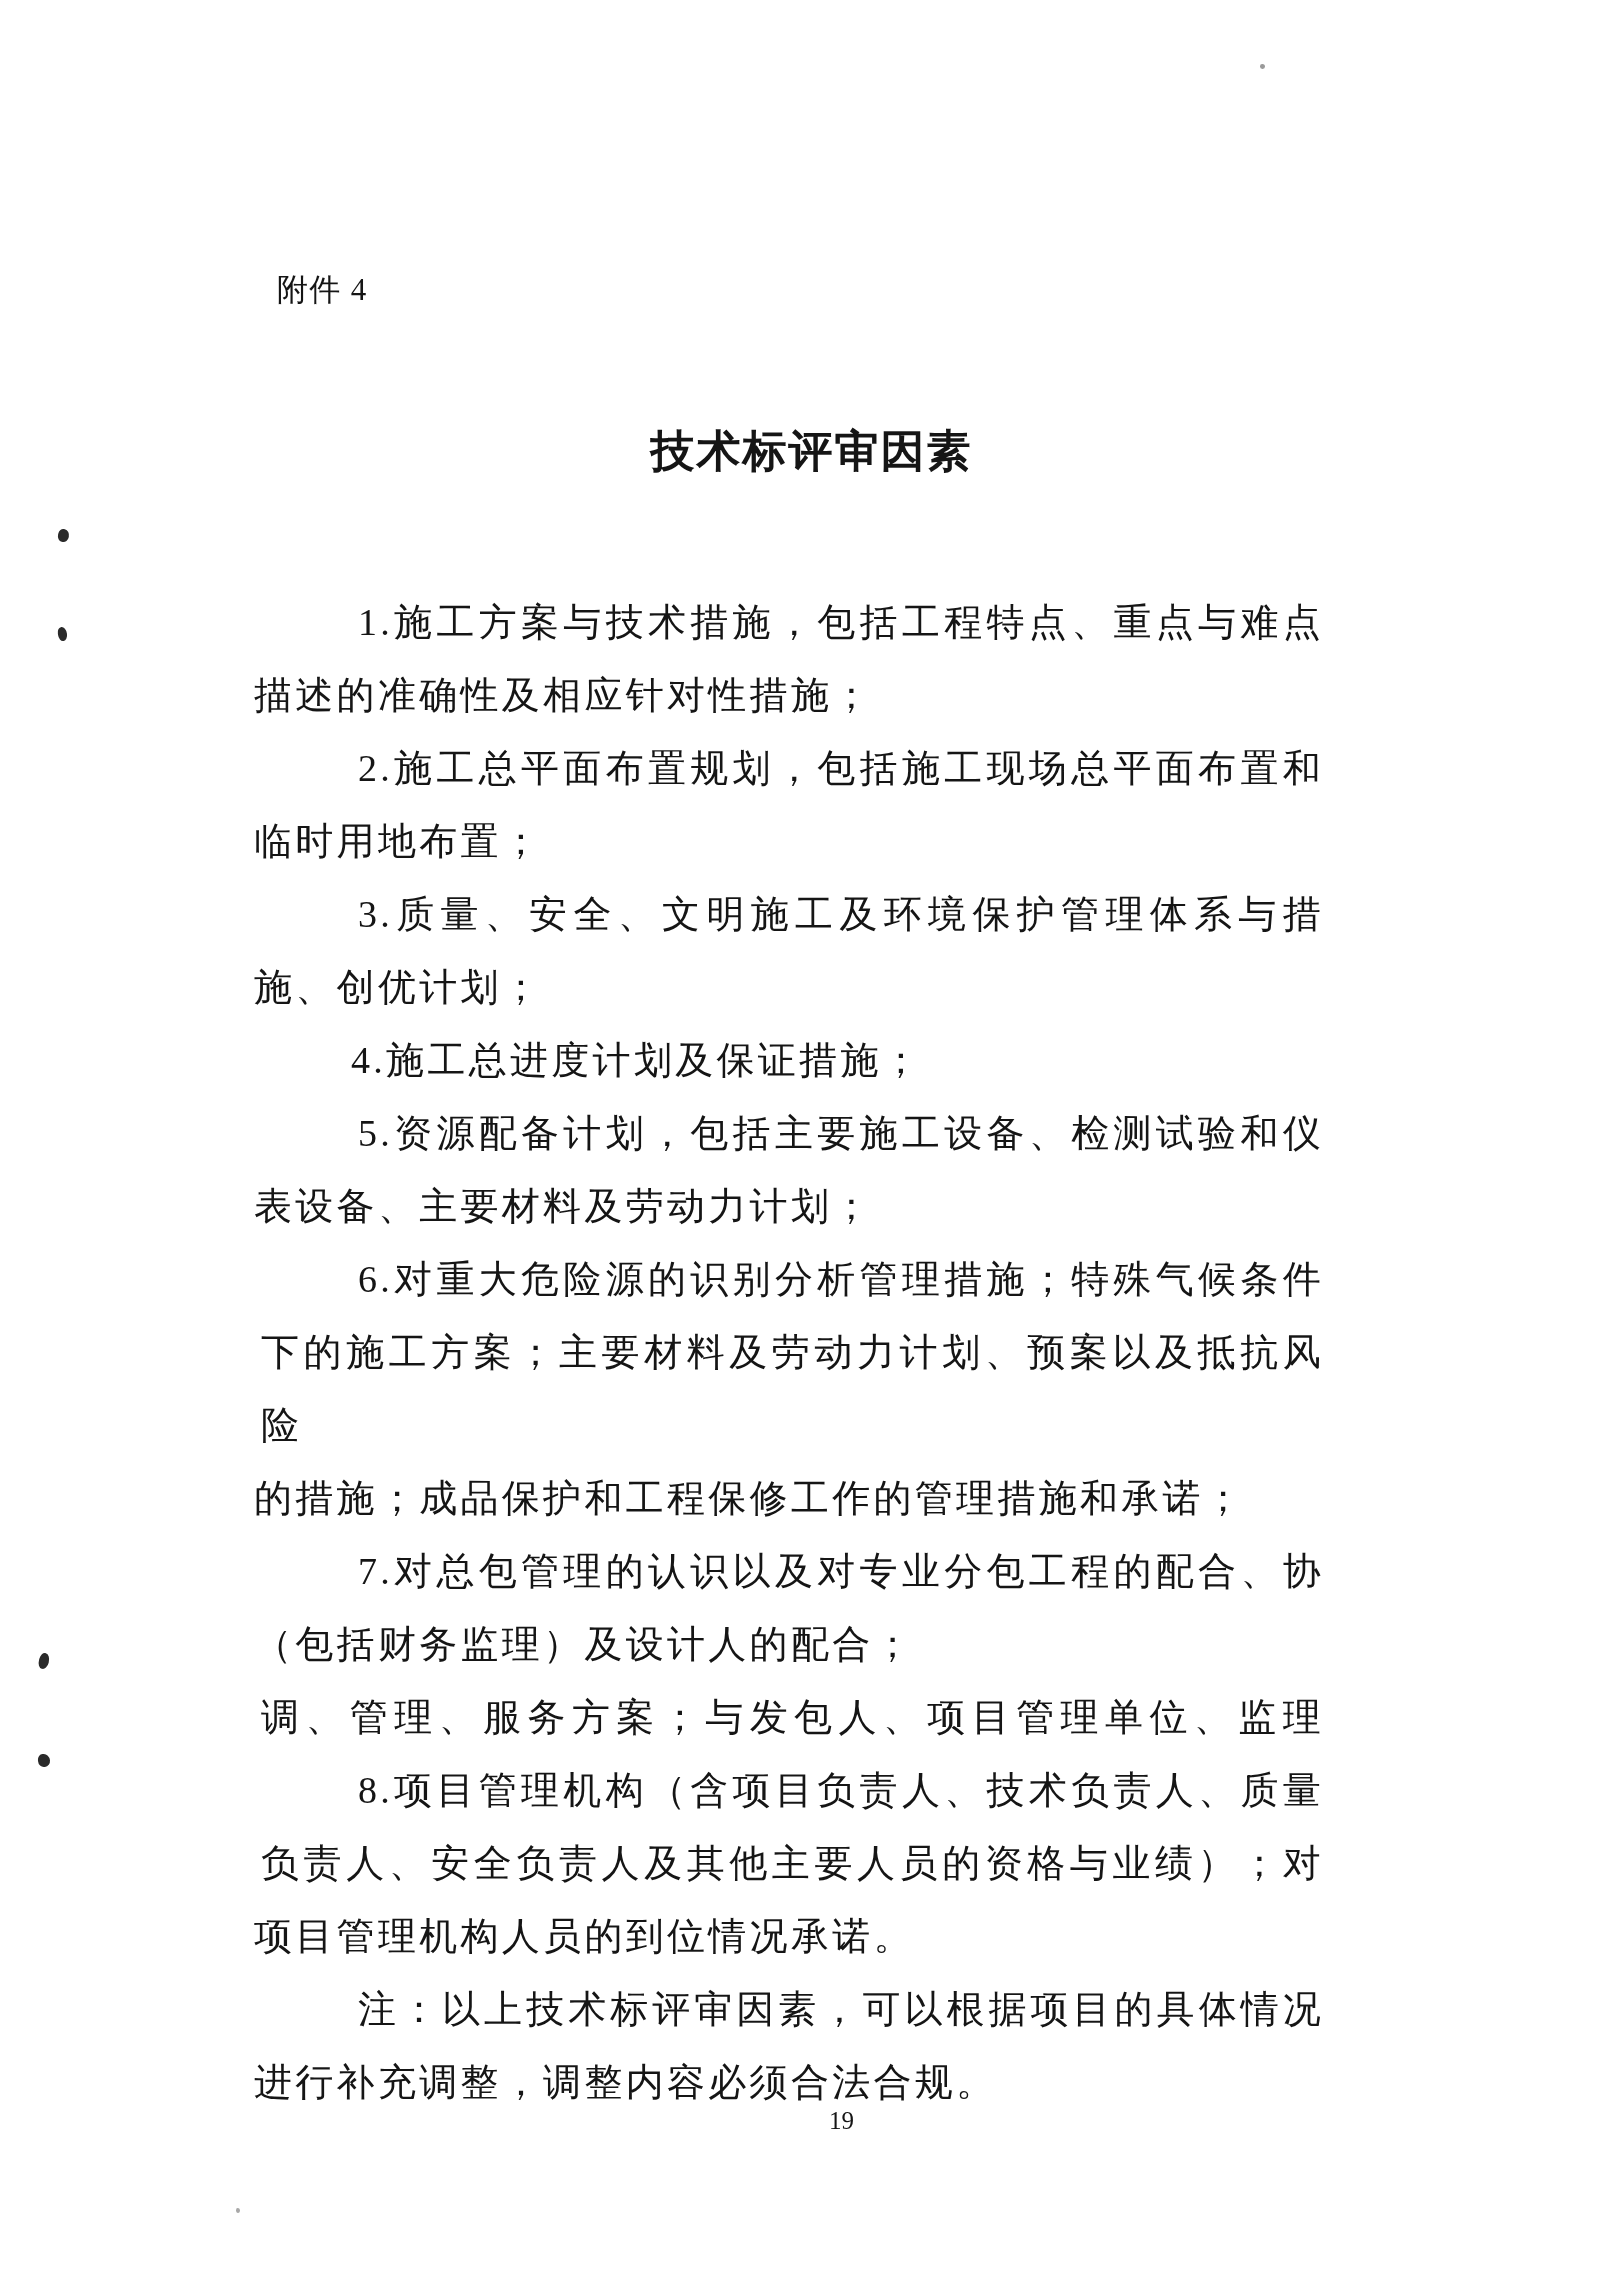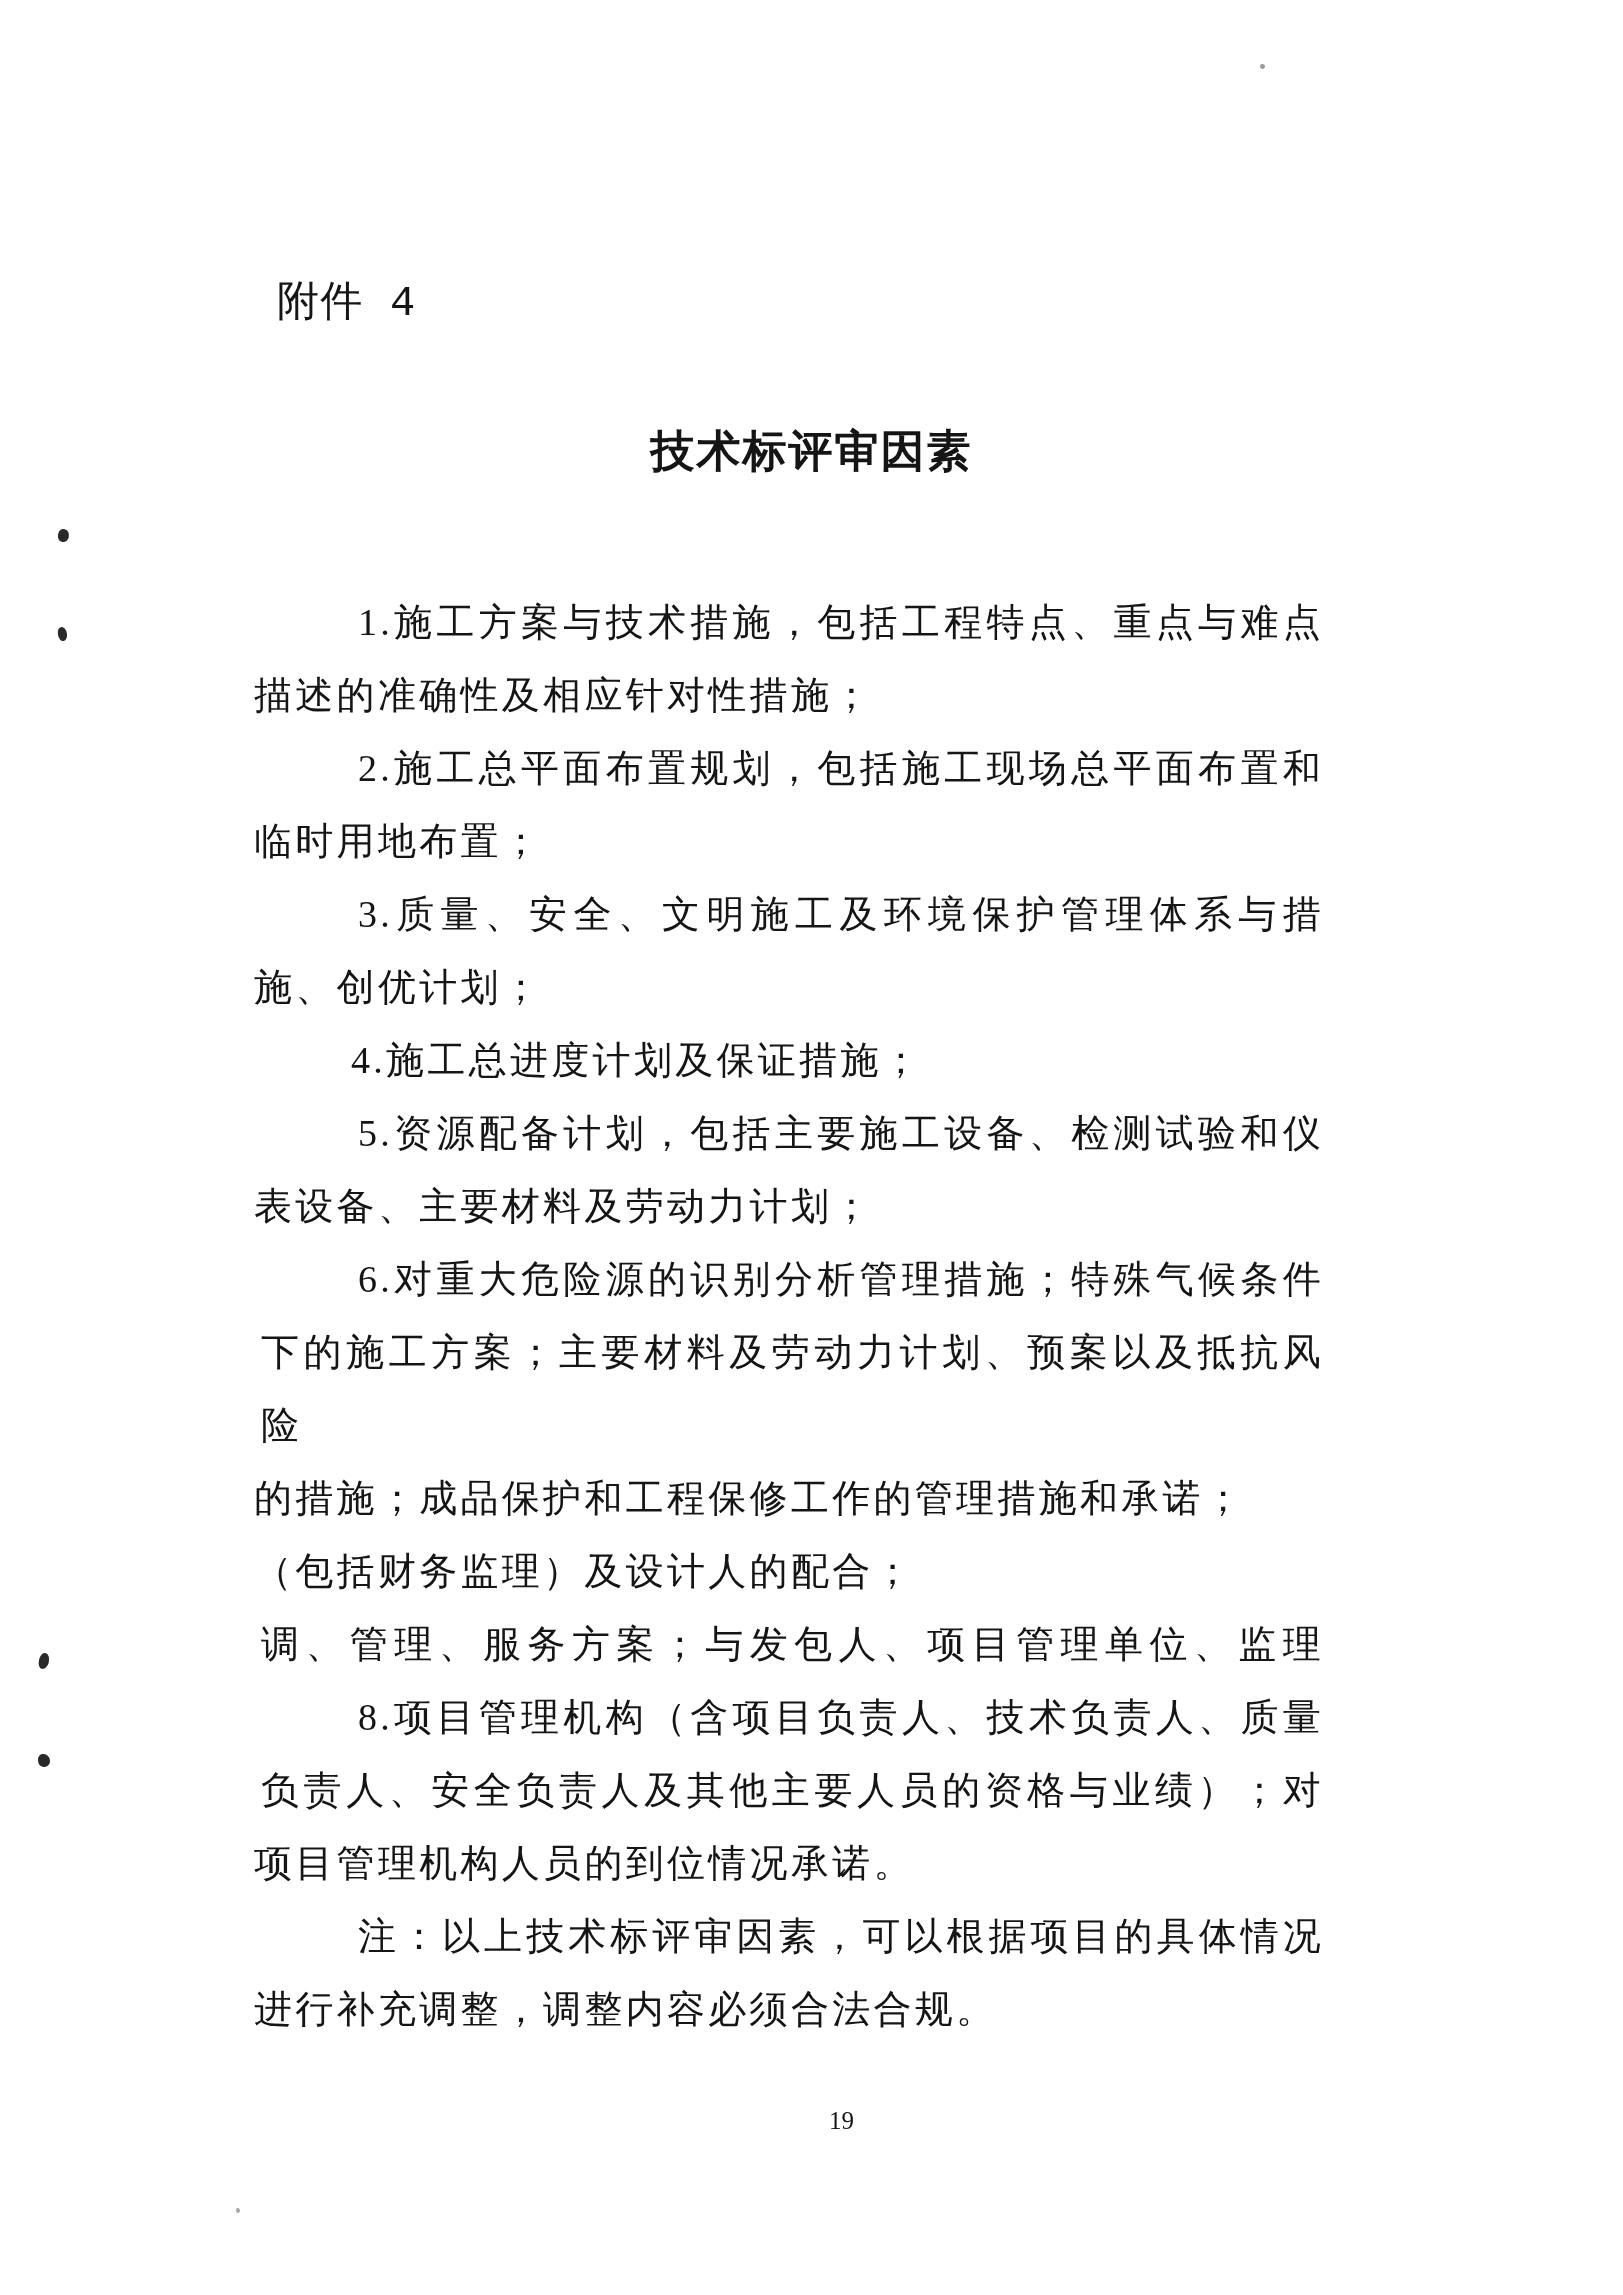--- a/index.html
+++ b/index.html
@@ -12,26 +12,25 @@
     width: 1623px;
     height: 2295px;
     background: var(--paper, #ffffff);
     font-family: "Liberation Serif", "DejaVu Serif", serif;
     color: var(--ink, #151515);
     overflow: hidden;
   }
   .attach {
     position: absolute;
     left: 277px;
-    top: 280px;
-    font-size: 42px;
+    top: 266px;
+    font-size: 31px;
     line-height: 48px;
     letter-spacing: 1.3px;
     white-space: nowrap;
-    font-family: Liberation Mono, monospace;
   }
   .title {
     position: absolute;
     left: 0;
     top: 424px;
     width: 100%;
     margin: 0;
     text-align: center;
     font-size: 44px;
     line-height: 55px;
@@ -98,20 +97,21 @@
     <div class="line ind fill">2.施工总平面布置规划，包括施工现场总平面布置和</div>
     <div class="line">临时用地布置；</div>
     <div class="line ind fill">3.质量、安全、文明施工及环境保护管理体系与措</div>
     <div class="line">施、创优计划；</div>
     <div class="line ind">4.施工总进度计划及保证措施；</div>
     <div class="line ind fill">5.资源配备计划，包括主要施工设备、检测试验和仪</div>
     <div class="line">表设备、主要材料及劳动力计划；</div>
     <div class="line ind fill">6.对重大危险源的识别分析管理措施；特殊气候条件</div>
     <div class="line fill">下的施工方案；主要材料及劳动力计划、预案以及抵抗风险</div>
     <div class="line">的措施；成品保护和工程保修工作的管理措施和承诺；</div>
+    <div class="line ind fill">7.对总包管理的认识以及对专业分包工程的配合、协</div>
     <div class="line">（包括财务监理）及设计人的配合；</div>
     <div class="line fill">调、管理、服务方案；与发包人、项目管理单位、监理</div>
     <div class="line ind fill">8.项目管理机构（含项目负责人、技术负责人、质量</div>
     <div class="line fill">负责人、安全负责人及其他主要人员的资格与业绩）；对</div>
     <div class="line">项目管理机构人员的到位情况承诺。</div>
     <div class="line ind fill">注：以上技术标评审因素，可以根据项目的具体情况</div>
     <div class="line">进行补充调整，调整内容必须合法合规。</div>
   </div>
 
   <div class="pagenum">19</div>

